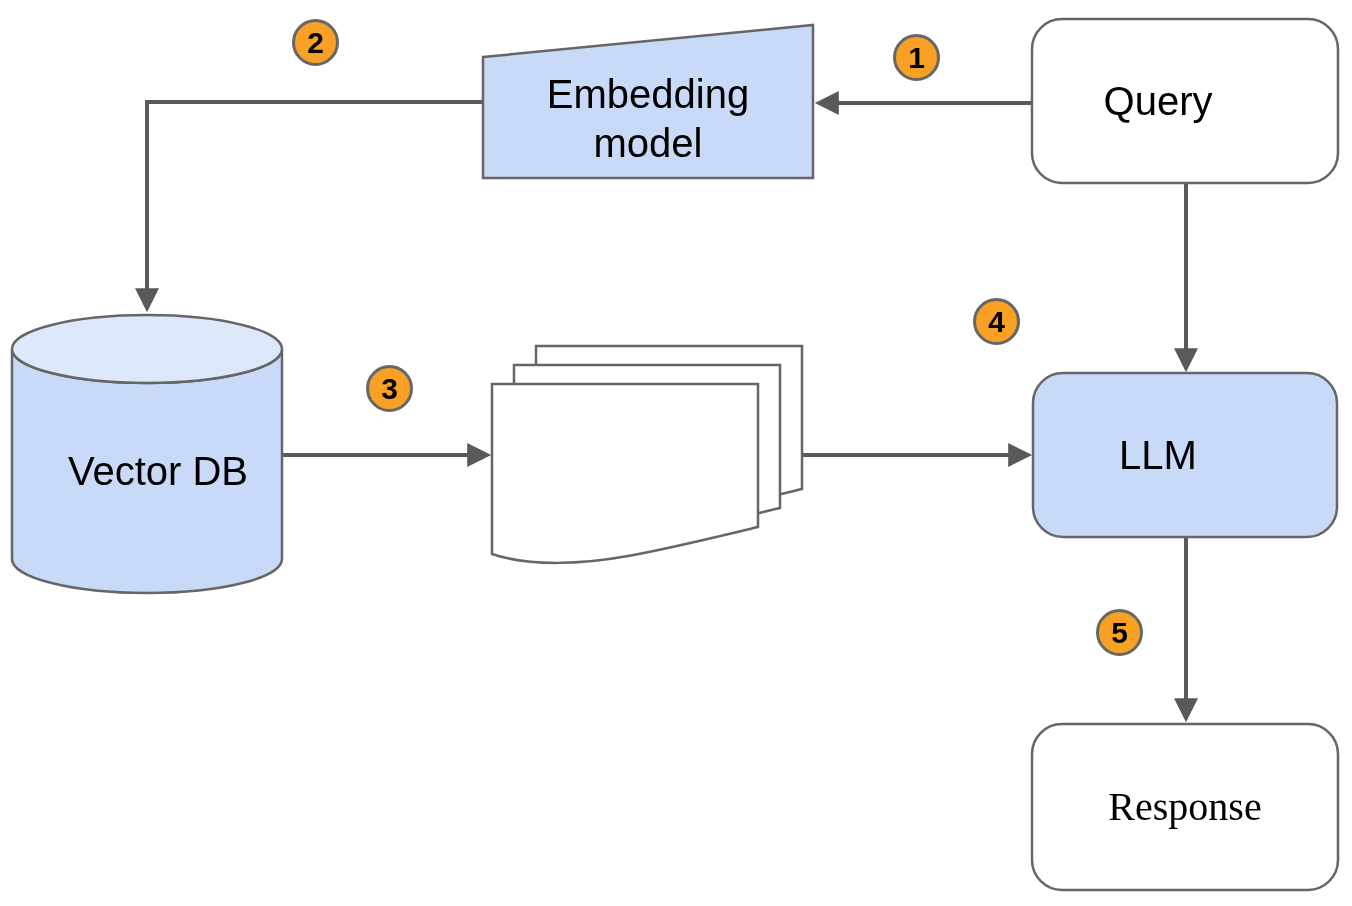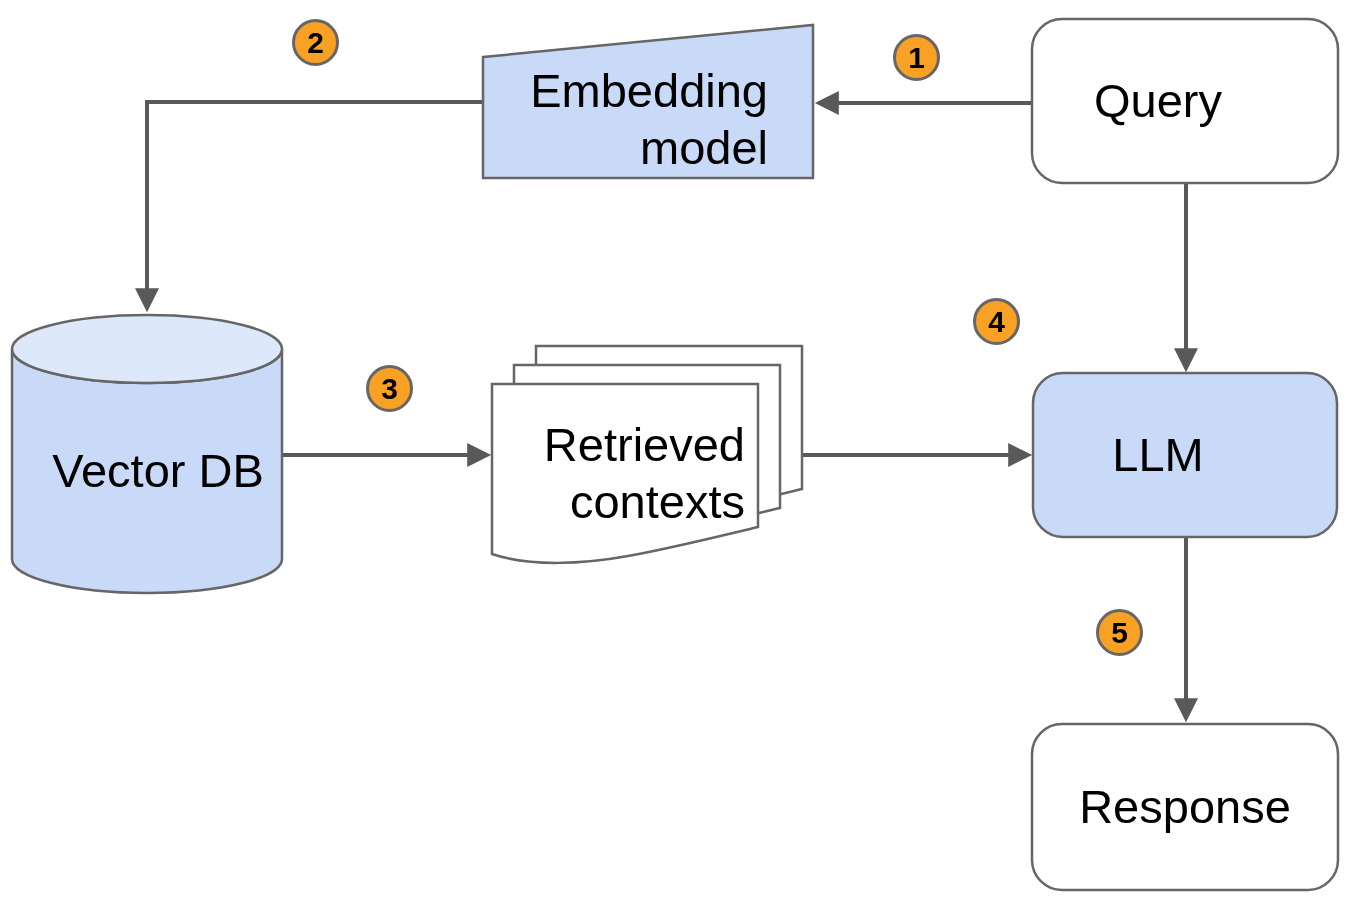--- a/index.html
+++ b/index.html
@@ -21,22 +21,22 @@
     left: 0;
     top: 0;
     width: 1352px;
     height: 906px;
   }
   .node-label {
     position: absolute;
     display: flex;
     align-items: center;
     justify-content: center;
-    text-align: right;
-    font-size: 47px;
+    text-align: center;
+    font-size: 40px;
     line-height: 1.22;
     color: #000000;
     pointer-events: none;
   }
   .badge {
     position: absolute;
     width: 47px;
     height: 47px;
     box-sizing: border-box;
     border-radius: 50%;
@@ -90,25 +90,24 @@
 
     <rect x="1032" y="724" width="306" height="166" rx="30" ry="30" fill="#ffffff" stroke="#666666" stroke-width="2.5"></rect>
   </svg>
 
   <div class="node-label" style="left:1032px; top:19px; width:252px; height:164px;">Query</div>
 
   <div class="node-label" style="left:528px; top:60px; width:240px; height:118px;">Embedding model</div>
 
   <div class="node-label" style="left:12px; top:372px; width:292px; height:198px;">Vector DB</div>
 
-  <div class="node-label" style="left:505px; top:392px; width:240px; height:162px;">Retrieved contexts</div>
 
   <div class="node-label" style="left:1006px; top:373px; width:304px; height:164px;">LLM</div>
 
-  <div class="node-label" style="left:1032px; top:724px; width:306px; height:166px;">Response</div>
+  <div class="node-label" style="left:1032px; top:724px; width:306px; height:166px;font-family:Liberation Serif, serif;">Response</div>
 
   <div class="badge" style="left:893px; top:34px;">1</div>
   <div class="badge" style="left:292px; top:19px;">2</div>
   <div class="badge" style="left:366px; top:365px;">3</div>
   <div class="badge" style="left:973px; top:298px;">4</div>
   <div class="badge" style="left:1096px; top:609px;">5</div>
 
 </div>
 
 </body></html>

